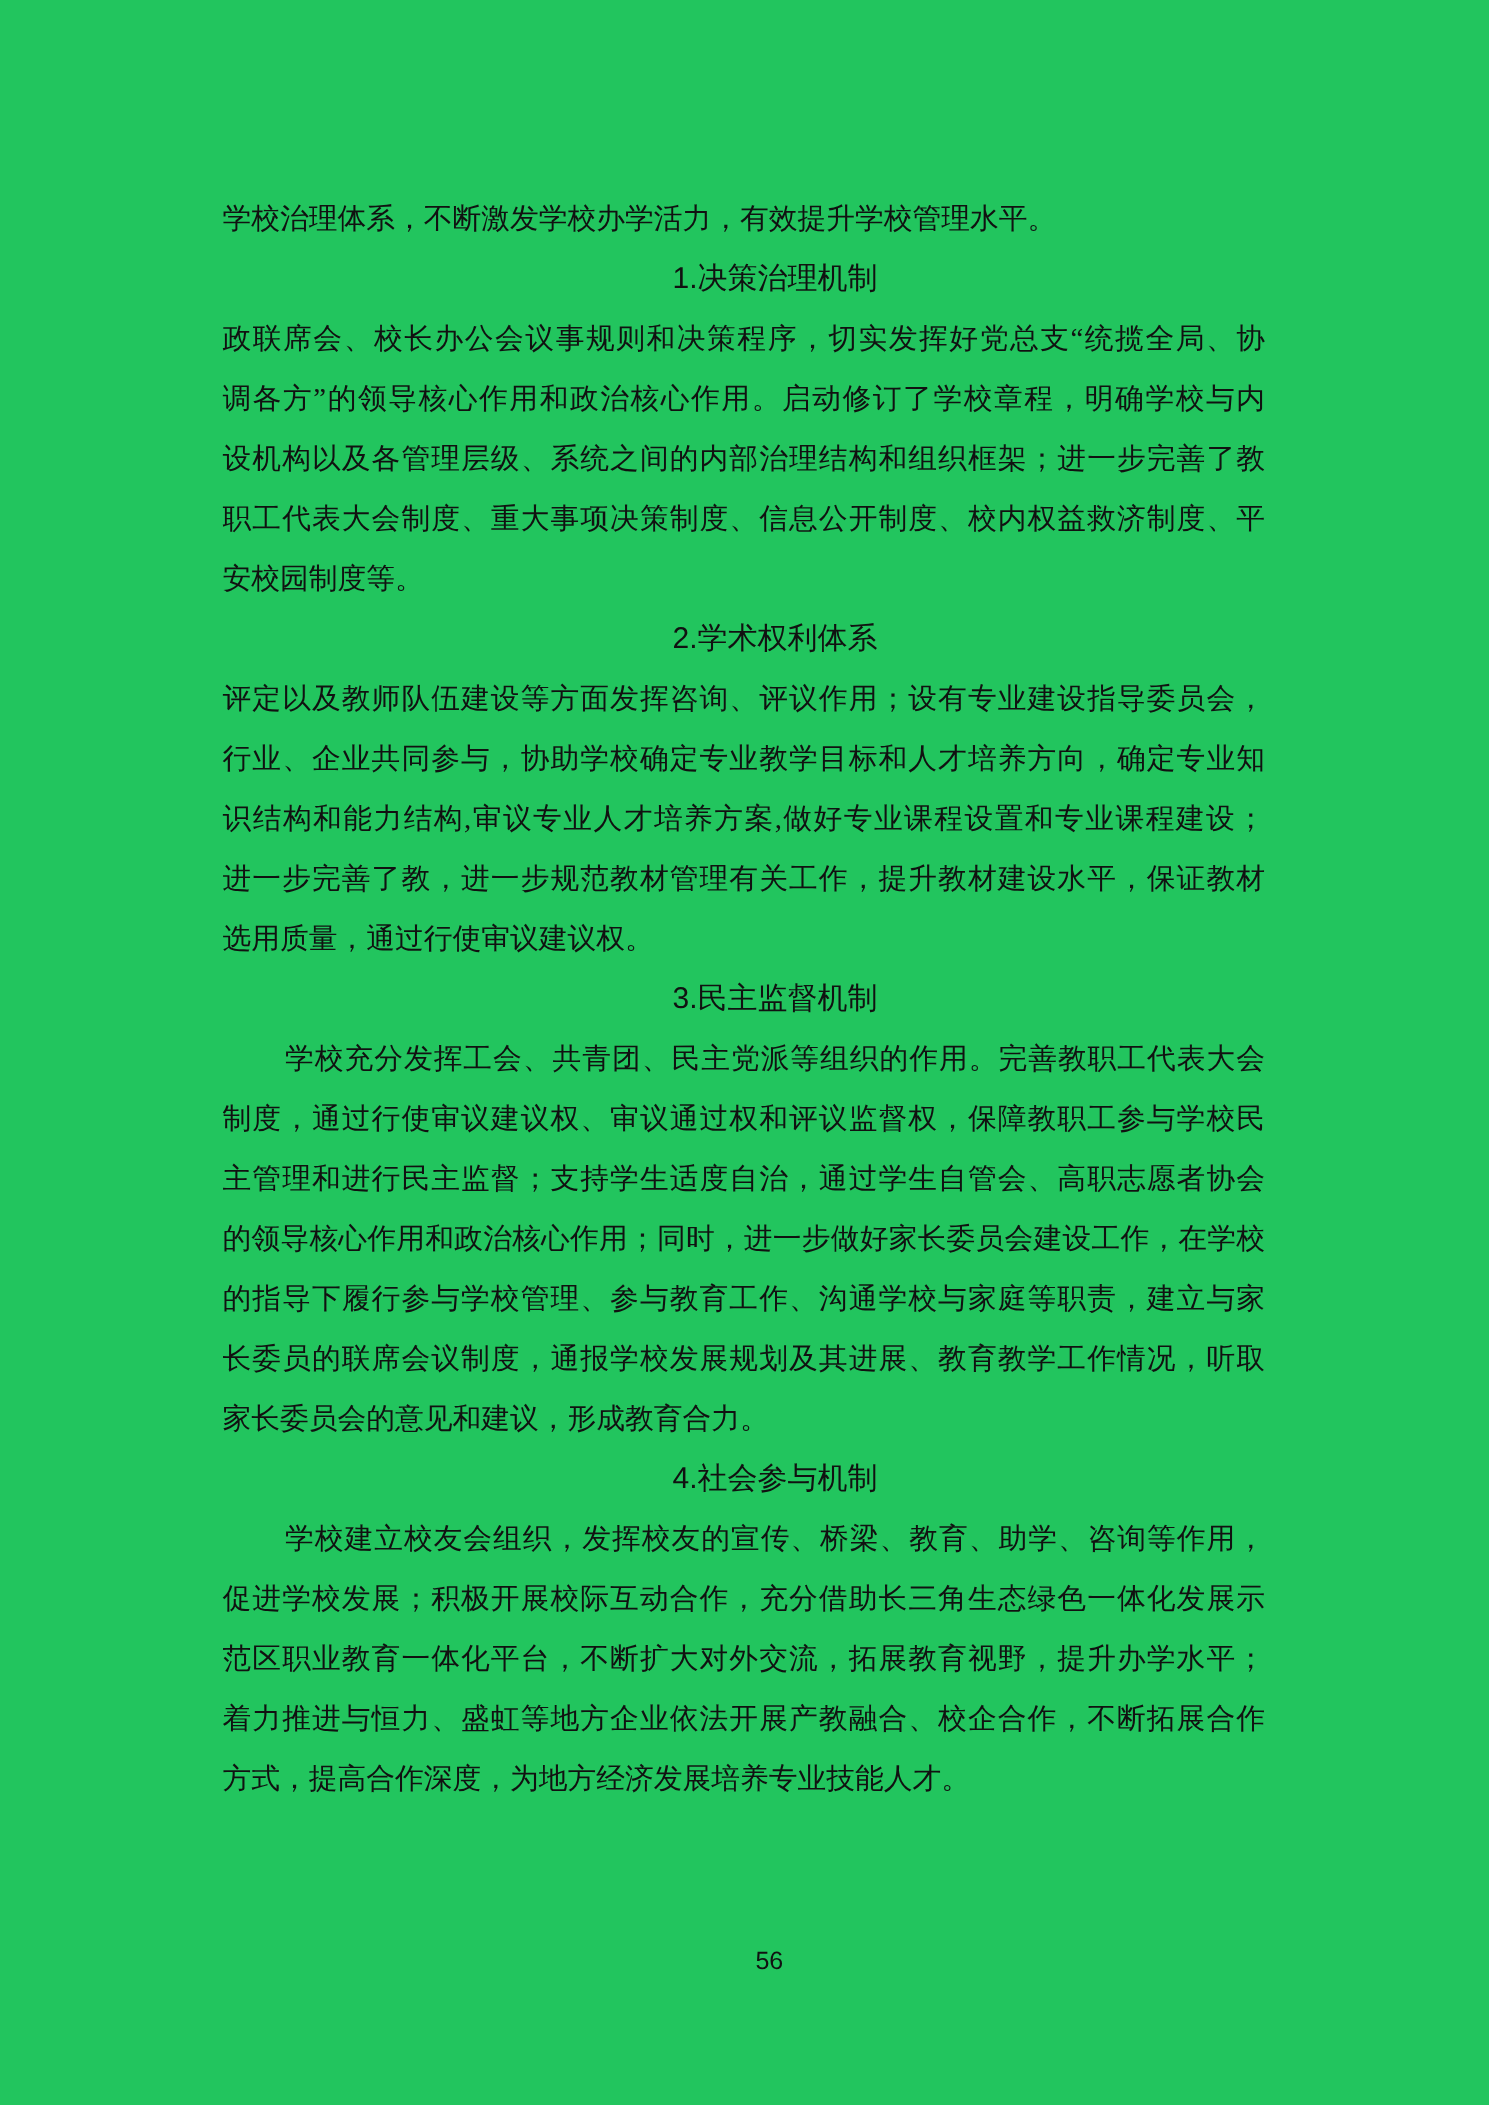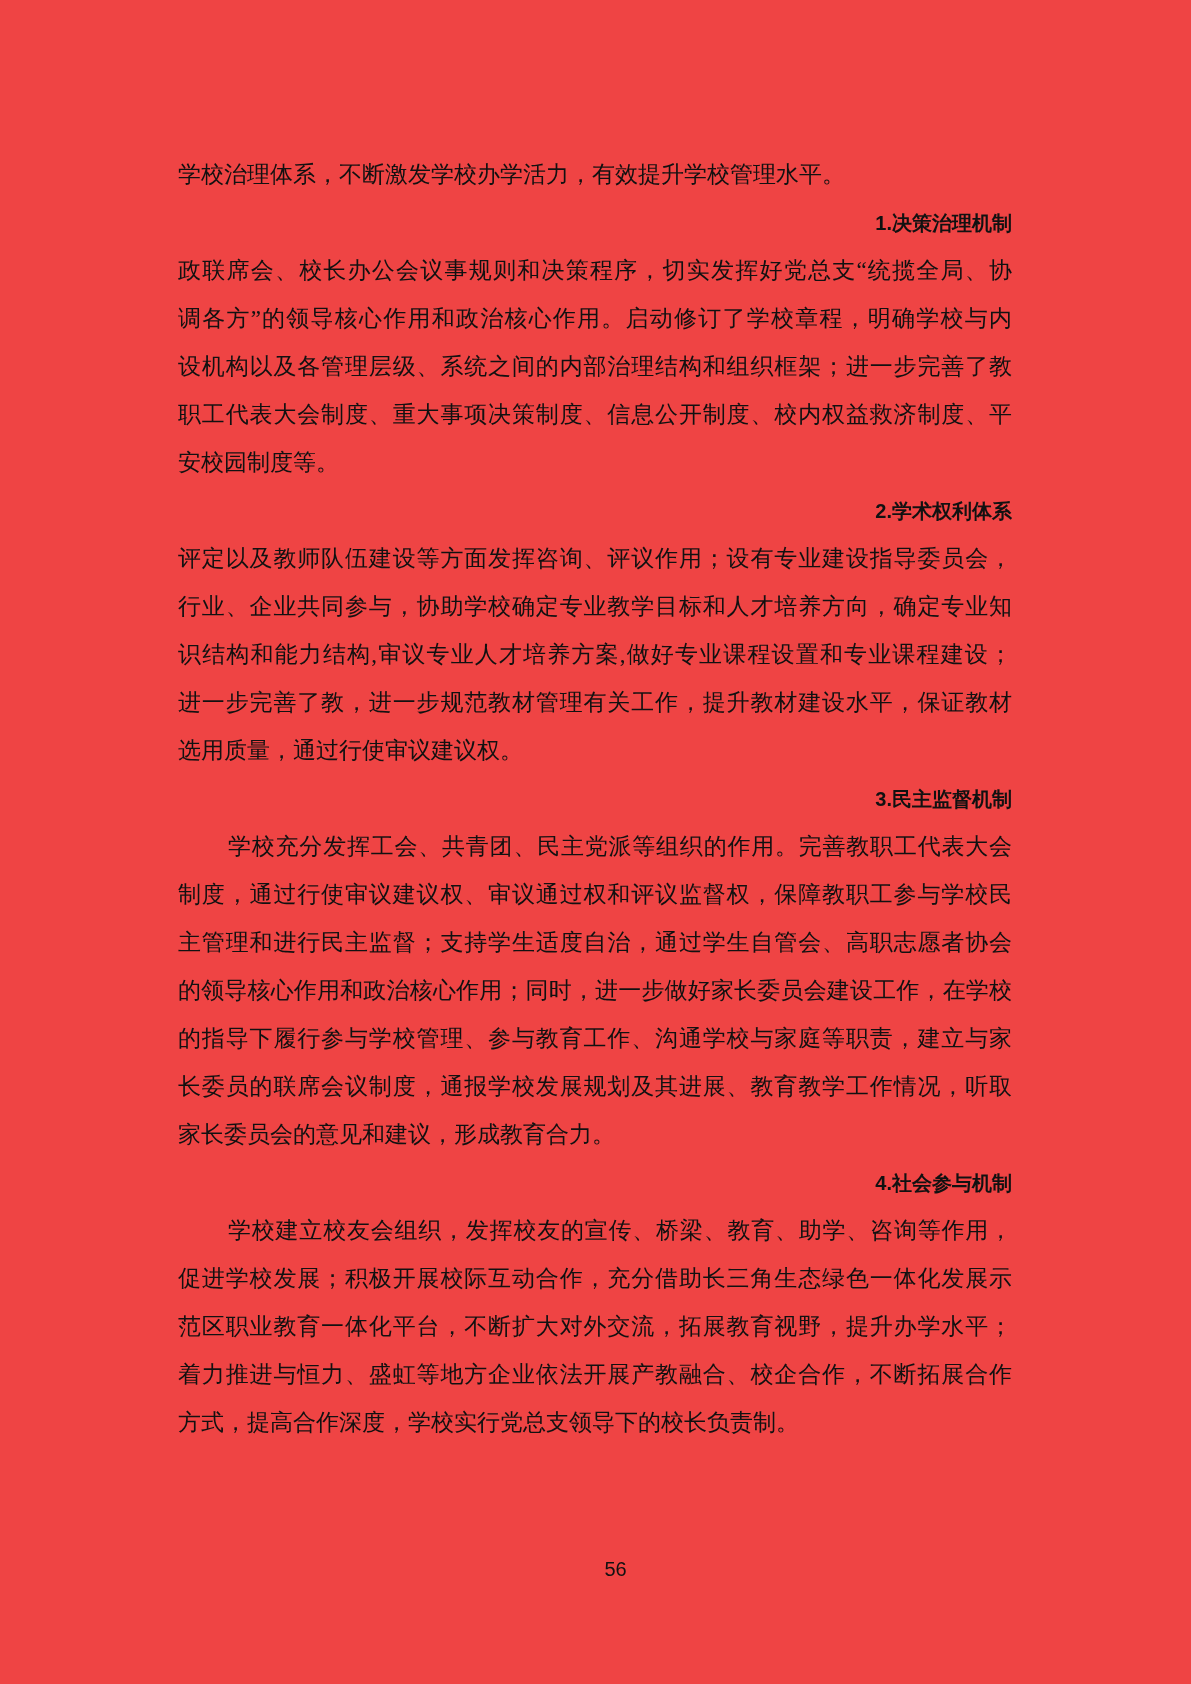--- a/index.html
+++ b/index.html
@@ -12,21 +12,21 @@
     height: 1684px;
     position: relative;
     font-family: "Liberation Serif", "DejaVu Serif", serif;
     color: #111111;
   }
   .page {
     position: absolute;
     left: 0; top: 0;
     width: 1191px;
     height: 1684px;
-    background: #ef4444;
+    background: #22c55e;
     overflow: hidden;
   }
   .text-block {
     position: absolute;
     left: 178px;
     top: 151px;
     width: 834px;
   }
   .line {
     height: 48px;
@@ -41,24 +41,24 @@
     text-align-last: justify;
   }
   .line.end {
     text-align: left;
   }
   .line.indent {
     text-indent: 50px;
   }
   .line.heading {
     font-family: "Liberation Sans", "DejaVu Sans", sans-serif;
-    font-weight: bold;
+    font-weight: normal;
     text-indent: 50px;
-    text-align: right;
-    font-size: 20px;
+    text-align: center;
+    font-size: 24px;
   }
   .footer {
     position: absolute;
     left: 0;
     top: 1553px;
     width: 1191px;
     height: 32px;
     line-height: 32px;
     text-align: center;
     transform: translateX(20px);
@@ -91,16 +91,16 @@
       <div class="line fill">主管理和进行民主监督；支持学生适度自治，通过学生自管会、高职志愿者协会</div>
       <div class="line fill">的领导核心作用和政治核心作用；同时，进一步做好家长委员会建设工作，在学校</div>
       <div class="line fill">的指导下履行参与学校管理、参与教育工作、沟通学校与家庭等职责，建立与家</div>
       <div class="line fill">长委员的联席会议制度，通报学校发展规划及其进展、教育教学工作情况，听取</div>
       <div class="line end">家长委员会的意见和建议，形成教育合力。</div>
       <div class="line heading indent">4.社会参与机制</div>
       <div class="line fill indent">学校建立校友会组织，发挥校友的宣传、桥梁、教育、助学、咨询等作用，</div>
       <div class="line fill">促进学校发展；积极开展校际互动合作，充分借助长三角生态绿色一体化发展示</div>
       <div class="line fill">范区职业教育一体化平台，不断扩大对外交流，拓展教育视野，提升办学水平；</div>
       <div class="line fill">着力推进与恒力、盛虹等地方企业依法开展产教融合、校企合作，不断拓展合作</div>
-      <div class="line end">方式，提高合作深度，学校实行党总支领导下的校长负责制。</div>
+      <div class="line end">方式，提高合作深度，为地方经济发展培养专业技能人才。</div>
     </div>
   <div class="footer">56</div>
 </div>
 
 </body></html>

